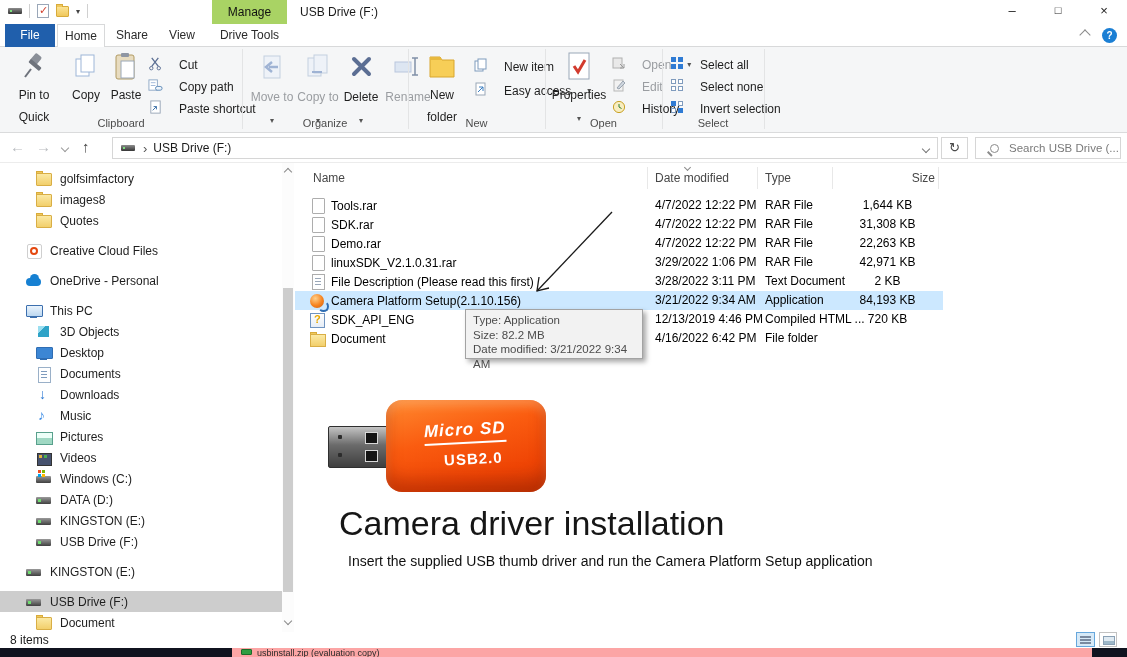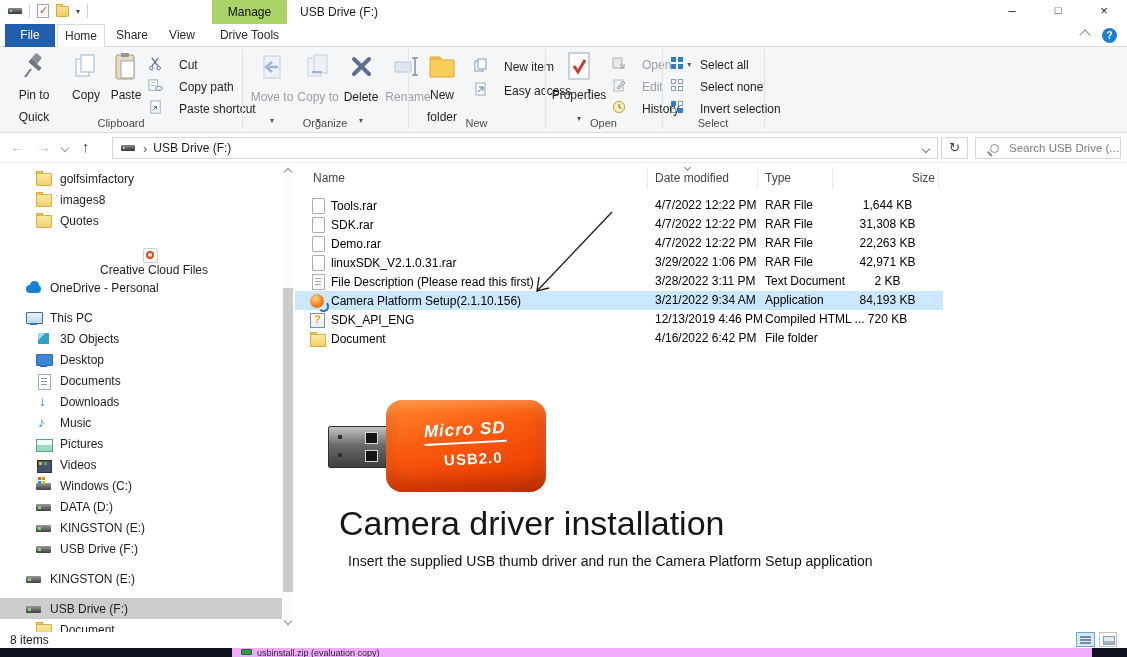--- a/index.html
+++ b/index.html
@@ -125,21 +125,21 @@
 .ov-sub{position:absolute;left:348px;top:553px;font-size:14px;color:#101010}
 
 .statusbar{position:absolute;left:0;top:632px;width:100%;height:16px;background:#fff;font-size:12px;color:#1a1a1a}
 .scount{position:absolute;left:10px;top:1px}
 .vt{position:absolute;top:0;height:15px}
 .vt-details{left:1076px;width:19px;border:1px solid #66a7dc;background:#d6e9f7}
 .vt-details::after{content:"";position:absolute;left:3px;top:3px;width:11px;height:1.5px;background:#7a8aa0;box-shadow:0 3px 0 #7a8aa0,0 6px 0 #7a8aa0}
 .vt-thumbs{left:1099px;width:18px;border:1px solid #c2c2c2;background:#fff}
 .vt-thumbs::after{content:"";position:absolute;left:3px;top:3px;width:10px;height:7px;background:linear-gradient(#dfeaf2 0 50%,#9db8c9 51%);border:1px solid #8aa0b4}
 .strip{position:absolute;left:0;top:648px;width:1127px;height:9px;background:#10131f}
-.strip-bar{position:absolute;left:232px;top:0;width:860px;height:9px;background:#f0abfc;overflow:hidden;display:flex;align-items:flex-start}
+.strip-bar{position:absolute;left:232px;top:0;width:860px;height:9px;background:#fca5a5;overflow:hidden;display:flex;align-items:flex-start}
 .strip-ic{width:11px;height:6px;background:#2f9e41;border:1px solid #1c6b2a;margin:1px 5px 0 9px;border-radius:1px;flex:0 0 11px}
 .strip-text{font-size:9px;line-height:11px;color:#2a2a2a;white-space:nowrap}
 </style>
 </head>
 <body>
 
 <div class="frame">
 
   <div class="titlebar">
     <div class="qat">
@@ -365,21 +365,21 @@
           <span>golfsimfactory</span>
         </div>
         <div class="side-item ind2">
           <span class="ic ic-folder"></span>
           <span>images8</span>
         </div>
         <div class="side-item ind2">
           <span class="ic ic-folder"></span>
           <span>Quotes</span>
         </div>
-        <div class="side-item ind1" style="margin-top: 16px; flex-direction: column;">
+        <div class="side-item ind1" style="margin-top: 9px;">
           <span class="ic ic-creative-cloud"></span>
           <span>Creative Cloud Files</span>
         </div>
         <div class="side-item ind1" style="margin-top: 9px;">
           <span class="ic ic-onedrive"></span>
           <span>OneDrive - Personal</span>
         </div>
         <div class="side-item ind1" style="margin-top: 9px;">
           <span class="ic ic-this-pc"></span>
           <span>This PC</span>
@@ -533,20 +533,25 @@
           </div>
         </div>
     </div>
   </div>
 
   <svg class="arrow-svg" viewBox="0 0 96 95">
     <line x1="84" y1="8" x2="9" y2="87" stroke="#1a1a1a" stroke-width="1.3"></line>
     <polyline points="21,84 9,87 11,73" fill="none" stroke="#1a1a1a" stroke-width="1.3"></polyline>
   </svg>
 
+  <div class="tooltip">
+    <div>Type: Application</div>
+    <div>Size: 82.2 MB</div>
+    <div>Date modified: 3/21/2022 9:34 AM</div>
+  </div>
 
   <div class="usb">
     <div class="usb-conn">
       <span class="usb-dot" style="top:8px"></span>
       <span class="usb-dot" style="top:26px"></span>
       <span class="usb-hole" style="left:36px;top:5px"></span>
       <span class="usb-hole" style="left:36px;top:23px"></span>
     </div>
     <div class="usb-body">
       <span class="usb-brand">Micro SD</span>

